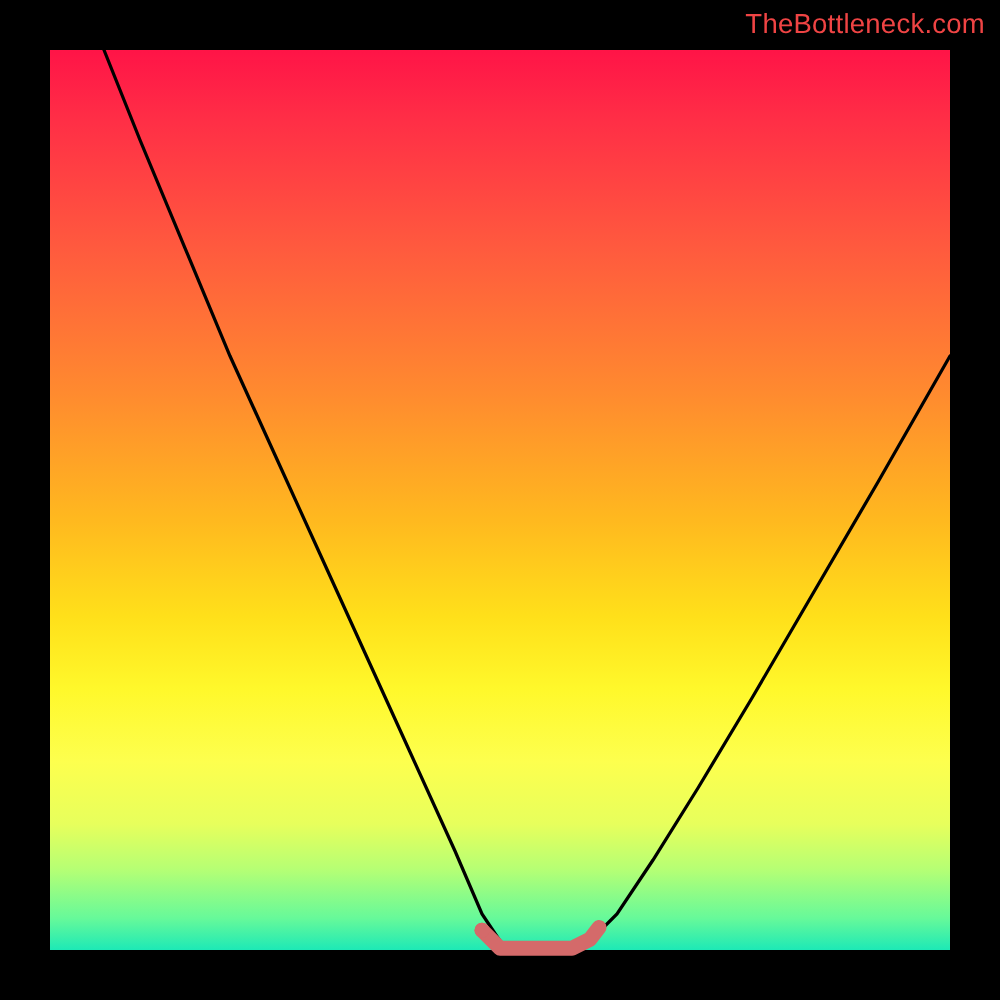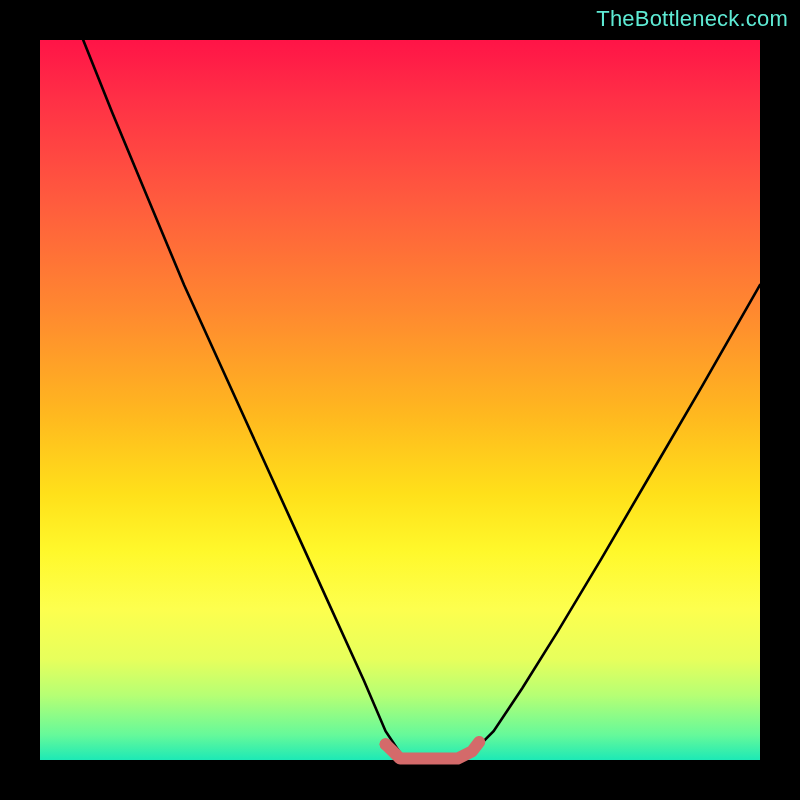--- a/index.html
+++ b/index.html
@@ -16,21 +16,21 @@
     height: 800px;
     background: #000000;
   }
   .watermark {
     position: absolute;
     top: 6px;
     right: 12px;
     font-family: Arial, Helvetica, sans-serif;
     font-size: 22px;
     font-weight: 500;
-    color: #5eead4;
+    color: #ef4444;
     letter-spacing: 0.2px;
     z-index: 20;
   }
   .plot-wrap {
     position: absolute;
     left: 40px;
     top: 40px;
     width: 720px;
     height: 720px;
     background: linear-gradient(to bottom,

